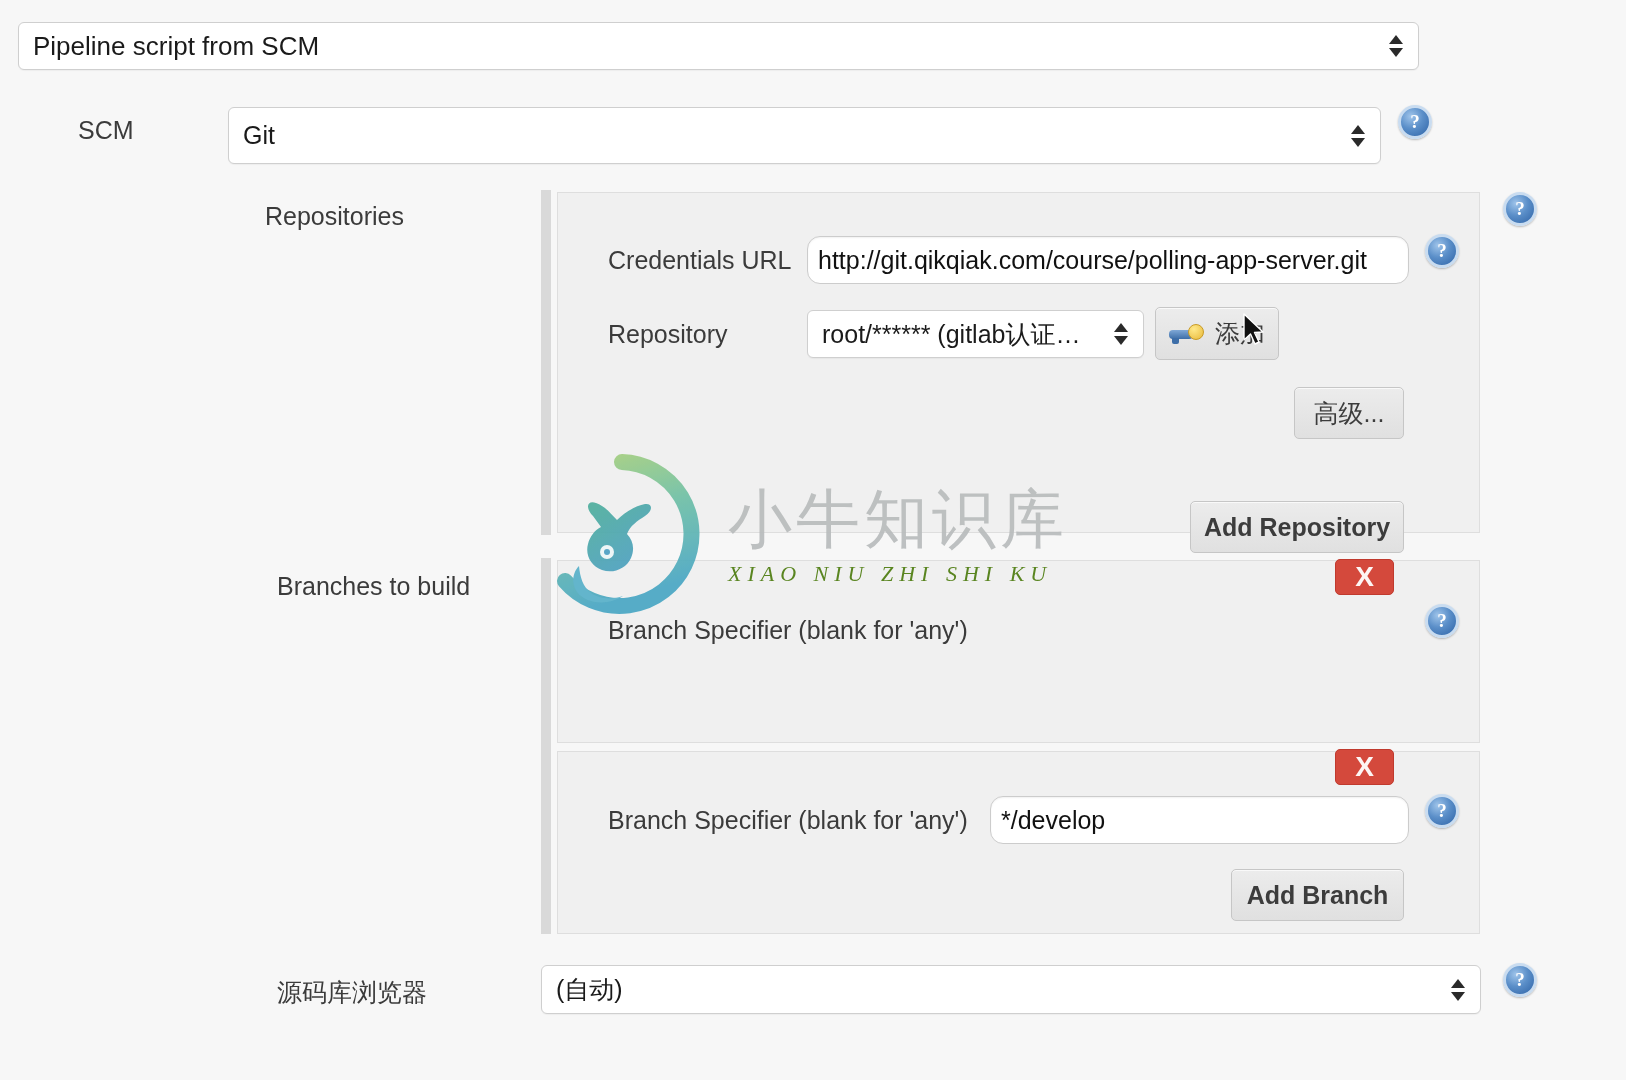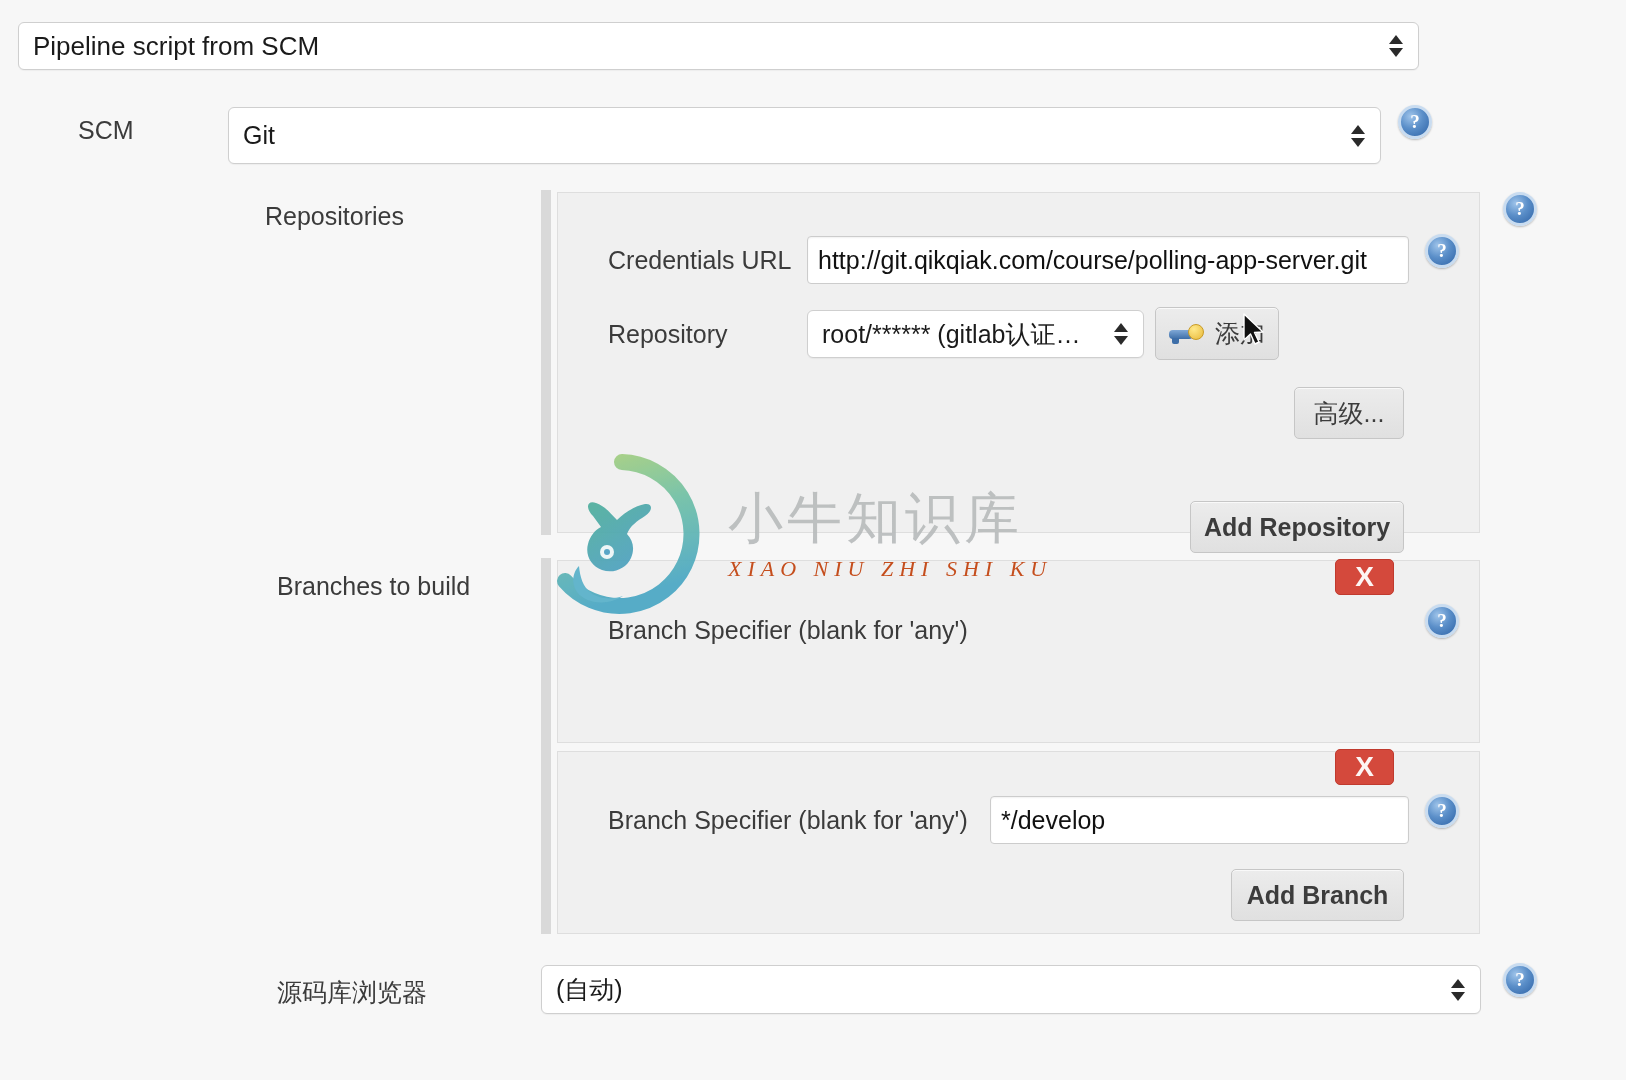--- a/index.html
+++ b/index.html
@@ -60,21 +60,21 @@
     border-right: 7px solid transparent;
   }
   .spinner i.up { border-bottom: 9px solid #2a2a2a; }
   .spinner i.dn { border-top: 9px solid #2a2a2a; }
 
   .text-input {
     position: absolute;
     box-sizing: border-box;
     background: #ffffff;
     border: 1px solid #cccccc;
-    border-radius: 4px;
+    border-radius: 13px;
     box-shadow: inset 0 1px 2px rgba(0,0,0,0.06);
     display: flex;
     align-items: center;
     padding: 0 10px;
     font-size: 25px;
     color: #111;
     white-space: nowrap;
     overflow: hidden;
   }
 
@@ -215,30 +215,30 @@
     height: 175px;
     flex: 0 0 auto;
   }
   .wm-text {
     display: flex;
     flex-direction: column;
     justify-content: center;
     line-height: 1;
   }
   .wm-cn {
-    font-size: 55px;
+    font-size: 64px;
     letter-spacing: 4px;
     color: #b9bcbd;
     font-family: "Liberation Sans", sans-serif;
   }
   .wm-en {
     margin-top: 12px;
     font-size: 22px;
     letter-spacing: 6px;
-    color: #c2410c;
+    color: #4d7c0f;
     font-style: italic;
     font-family: "Liberation Serif", serif;
   }
 </style>
 </head>
 <body>
 
 <div class="page">
 
   <div class="select-box" style="left:18px; top:22px; width:1401px; height:48px; font-size:26px;">

